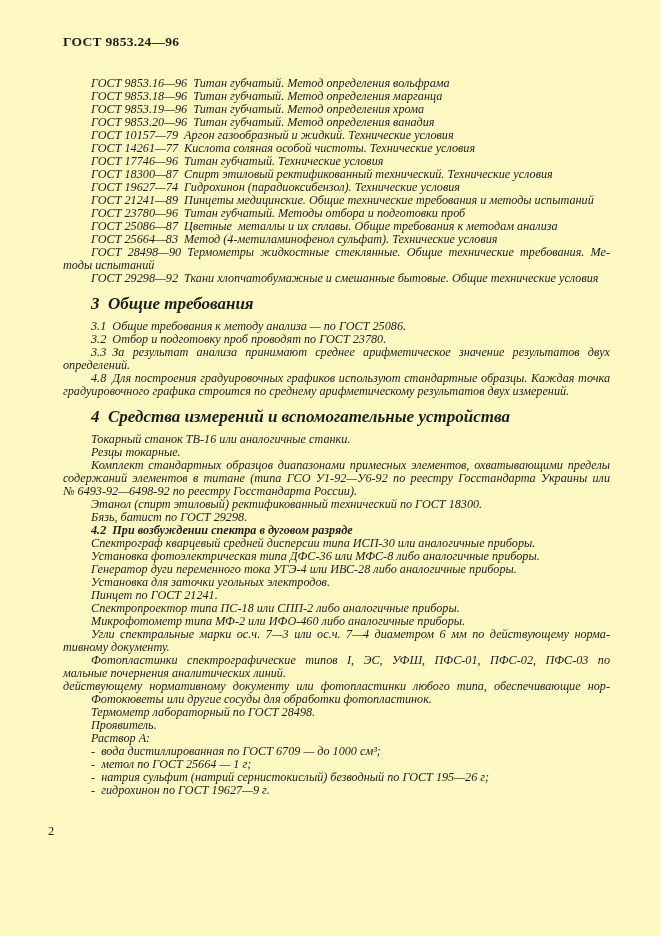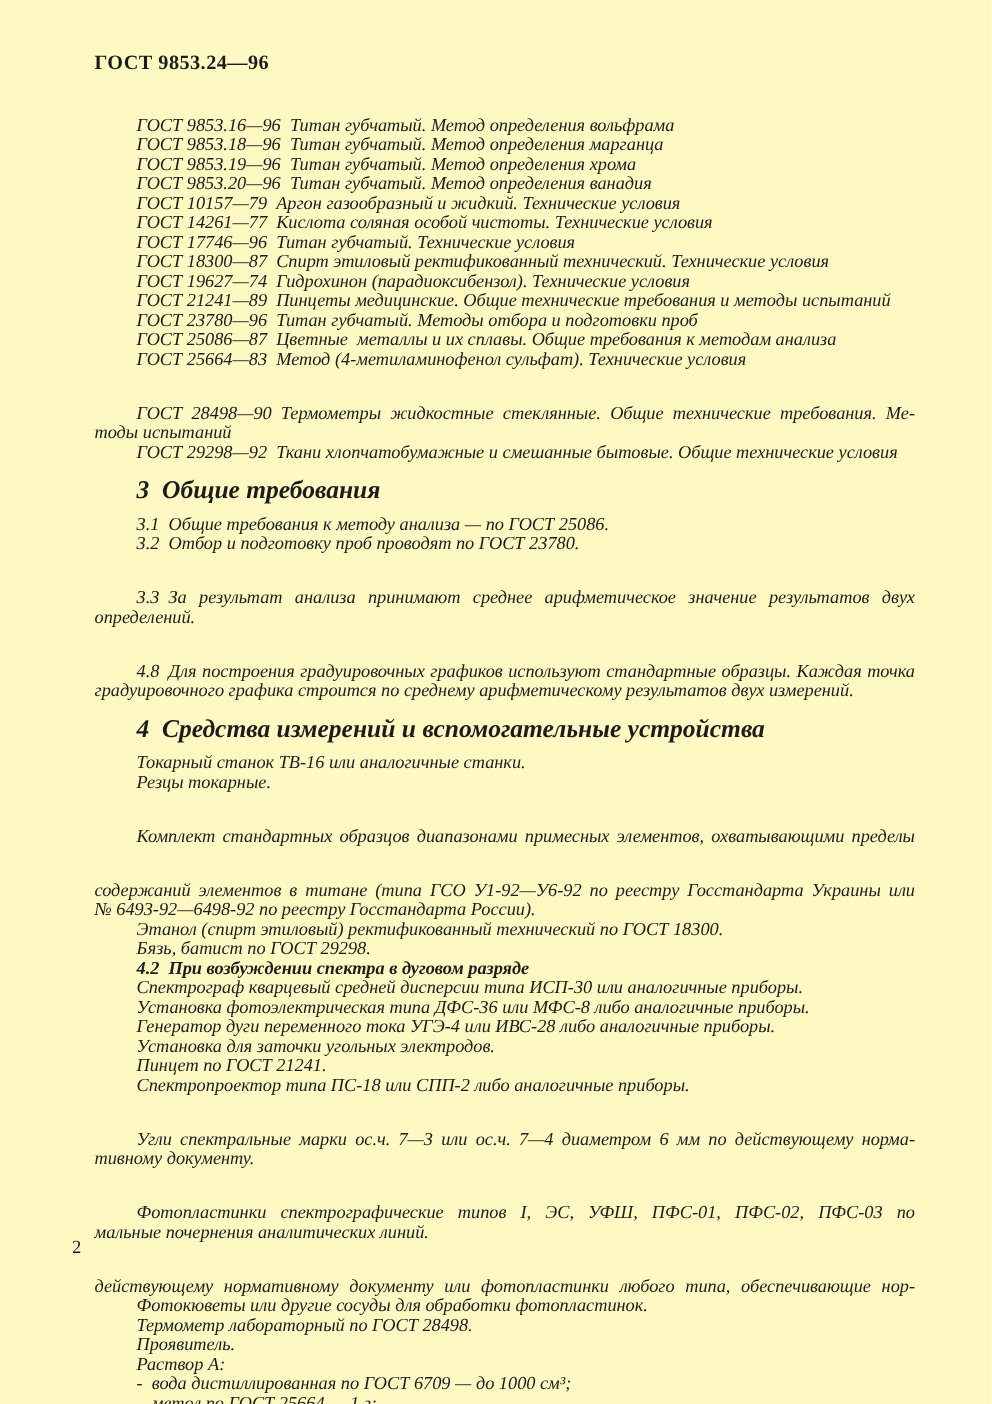--- a/index.html
+++ b/index.html
@@ -27,21 +27,21 @@
     left: 63px;
     width: 547px;
   }
   .block { margin: 0; font-style: italic; }
   .line {
     font-size: 12.2px;
     line-height: 13px;
     white-space: nowrap;
   }
   .line.first { text-indent: 28px; }
-  .line.just { text-align: justify; text-align-last: justify; margin-top: 23px; }
+  .line.just { text-align: justify; text-align-last: justify; }
   .h2 { margin: 10px 0 8px 0; }
   .h2 .line {
     font-weight: bold;
     font-size: 17px;
     line-height: 17px;
   }
   .h3 .line { font-weight: bold; }
   .page-number {
     position: absolute;
     left: 48px;
@@ -154,20 +154,23 @@
       <div class="block para">
         <div class="line first">Установка для заточки угольных электродов.</div>
       </div>
       <div class="block para">
         <div class="line first">Пинцет по ГОСТ 21241.</div>
       </div>
       <div class="block para">
         <div class="line first">Спектропроектор типа ПС-18 или СПП-2 либо аналогичные приборы.</div>
       </div>
       <div class="block para">
+        <div class="line first">Микрофотометр типа МФ-2 или ИФО-460 либо аналогичные приборы.</div>
+      </div>
+      <div class="block para">
         <div class="line first just">Угли спектральные марки ос.ч. 7—3 или ос.ч. 7—4 диаметром 6 мм по действующему норма-</div>
         <div class="line">тивному документу.</div>
       </div>
       <div class="block para">
         <div class="line first just">Фотопластинки спектрографические типов I, ЭС, УФШ, ПФС-01, ПФС-02, ПФС-03 по</div>
         <div class="line">мальные почернения аналитических линий.</div>
         <div class="line just">действующему нормативному документу или фотопластинки любого типа, обеспечивающие нор-</div>
       </div>
       <div class="block para">
         <div class="line first">Фотокюветы или другие сосуды для обработки фотопластинок.</div>

